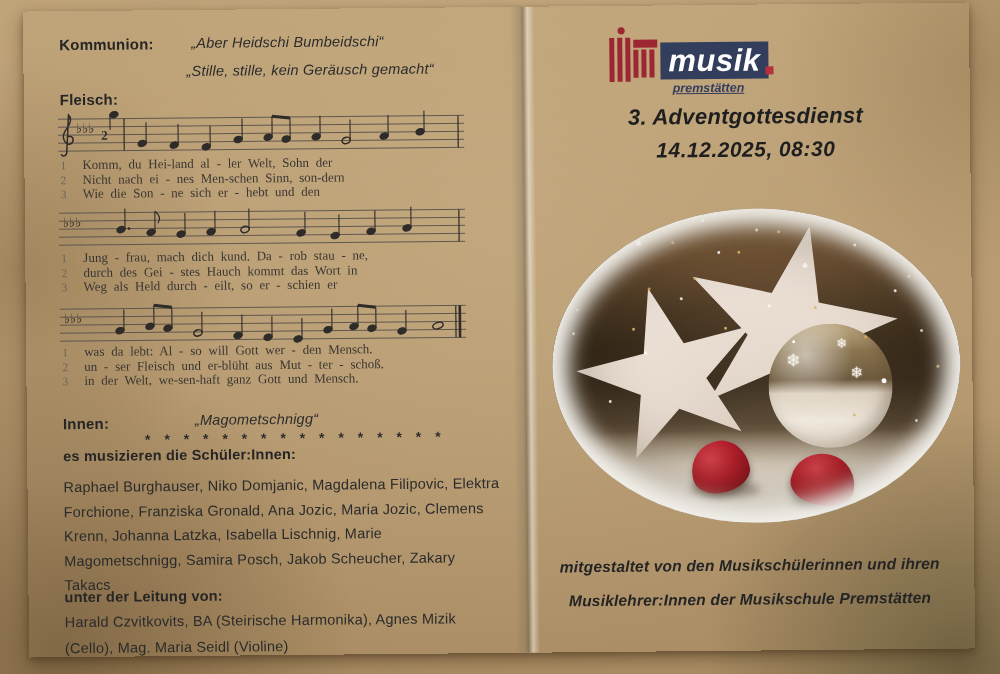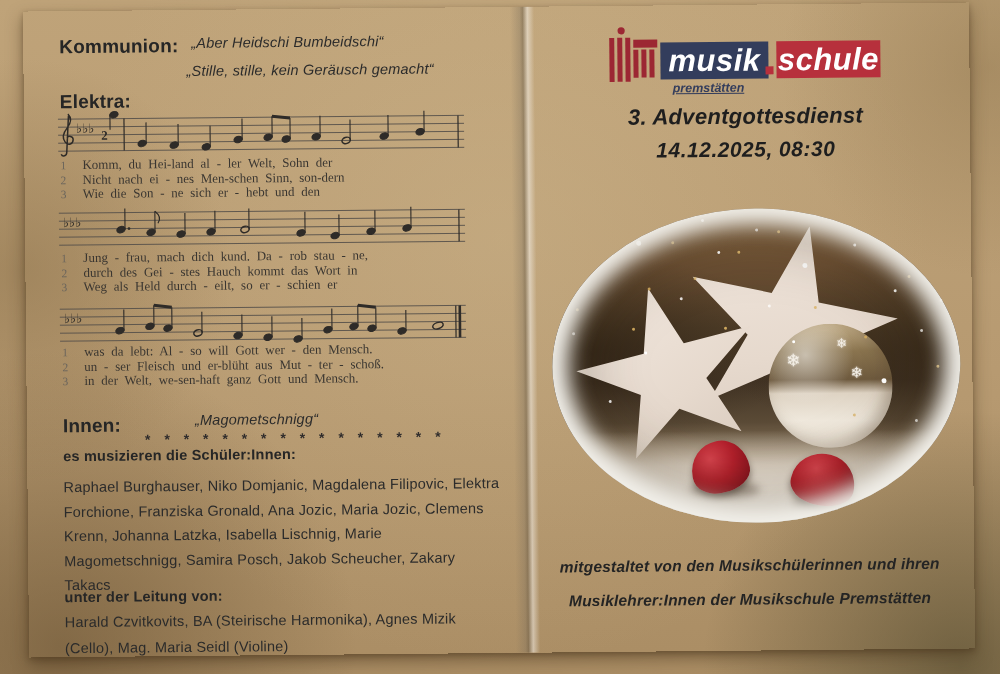--- a/index.html
+++ b/index.html
@@ -14,21 +14,21 @@
       linear-gradient(180deg,#bfa379 0%,#b79a71 55%,#aa8d64 100%);}
   .paper{position:absolute;left:26px;top:7px;width:946px;height:646px;transform:rotate(-0.55deg);
     background:linear-gradient(100deg,#e9e6df 0%,#ecv 30%,#ebe8e1 46%,#d8d4cb 49.6%,#cdc8bf 50.4%,#f0eee8 53%,#f4f2ed 100%);
     box-shadow:0 7px 16px rgba(70,50,25,.5),0 2px 5px rgba(70,50,25,.35);}
   .page{position:absolute;top:0;height:100%;}
   .page.left{left:0;width:497px;}
   .page.right{left:497px;width:449px;}
   .crease{position:absolute;left:487px;top:0;width:24px;height:100%;
     background:linear-gradient(90deg,rgba(0,0,0,0) 0%,rgba(110,100,85,.28) 40%,rgba(85,75,60,.4) 52%,rgba(255,255,255,.45) 72%,rgba(255,255,255,0) 100%);}
   .abs{position:absolute;}
-  .lbl{font-weight:bold;font-size:19px;color:#262626;letter-spacing:.2px;}
+  .lbl{font-weight:bold;font-size:15px;color:#262626;letter-spacing:.2px;}
   .song{font-style:italic;font-size:14.5px;color:#2b2b2b;letter-spacing:.2px;}
   .verses{left:36px;width:420px;}
   .verse{font-family:"Liberation Serif",serif;font-size:13px;line-height:14.6px;color:#3a3631;word-spacing:3.5px;white-space:nowrap;}
   .vn{display:inline-block;width:22px;color:#6b655c;font-size:11.5px;}
   .staff{display:block;}
   .staff line.sl{stroke:#55504a;stroke-width:.9;}
   .staff text{fill:#2e2b28;}
   .divider{font-weight:bold;font-size:14px;letter-spacing:5px;color:#2e2b2b;}
   .para{font-size:14.5px;line-height:24.5px;color:#2b2b2b;letter-spacing:.2px;}
   
@@ -74,21 +74,21 @@
 </head>
 <body>
 
 <div class="photo">
   <div class="paper">
 
     <div class="page left">
       <div class="abs lbl" style="left:36px;top:25px;">Kommunion:</div>
       <div class="abs song" style="left:168px;top:25px;">„Aber Heidschi Bumbeidschi“</div>
       <div class="abs song" style="left:163px;top:53px;">„Stille, stille, kein Geräusch gemacht“</div>
-      <div class="abs lbl" style="left:36px;top:80px;">Elektra:</div>
+      <div class="abs lbl" style="left:36px;top:80px;">Fleisch:</div>
 
       <svg class="abs staff" style="left:30px;top:100px;" width="412" height="48" viewBox="0 0 412 48">
         <line class="sl" x1="4" y1="8" x2="410" y2="8"></line>
           <line class="sl" x1="4" y1="16" x2="410" y2="16"></line>
         <line class="sl" x1="4" y1="24" x2="410" y2="24"></line>
           <line class="sl" x1="4" y1="32" x2="410" y2="32"></line>
         <line class="sl" x1="4" y1="40" x2="410" y2="40"></line>
         <path d="M14 3 C18 7 17 12 13 17 C9 22 8 27 11 31 C14 35 19 33 19 28.5 C19 25 14 24 13 27 M14.5 5 L12.5 41 C12.5 45 8 46 7 43" fill="none" stroke="#2e2b28" stroke-width="1.5"></path>
         <text x="22" y="22" font-size="13">♭♭♭</text>
         <text x="47" y="29" font-size="13" font-family="Liberation Serif, serif" font-weight="bold">2</text>
@@ -221,21 +221,20 @@
           <rect x="1" y="12" width="5" height="44" fill="#9c2733"></rect>
           <rect x="9" y="12" width="5" height="44" fill="#9c2733"></rect>
           <rect x="17" y="12" width="5" height="44" fill="#9c2733"></rect>
           <rect x="25" y="14" width="24" height="8" fill="#9c2733"></rect>
           <rect x="25" y="24" width="5" height="28" fill="#9c2733"></rect>
           <rect x="33" y="24" width="5" height="28" fill="#9c2733"></rect>
           <rect x="41" y="24" width="5" height="28" fill="#9c2733"></rect>
         </svg>
         <div class="logo-box" style="left:140px;top:37px;width:108px;background:#333d5c;">musik</div>
         <div class="abs" style="left:245px;top:62px;width:8px;height:8px;background:#b7303c;"></div>
-        <div class="logo-box" style="left:256px;top:37px;width:104px;background:#b7303c;">schule</div>
         <div class="logo-sub" style="left:152px;top:76px;text-decoration:underline;">premstätten</div>
       </div>
 
       <div class="abs title" style="top:99px;">3. Adventgottesdienst</div>
       <div class="abs datetime" style="top:133px;">14.12.2025, 08:30</div>
 
       <div class="oval">
         <div class="star" style="left:128px;top:16px;width:218px;height:208px;transform:rotate(12deg);"></div>
         <div class="star" style="left:24px;top:76px;width:188px;height:178px;transform:rotate(-14deg);"></div>
         <div class="ball">

